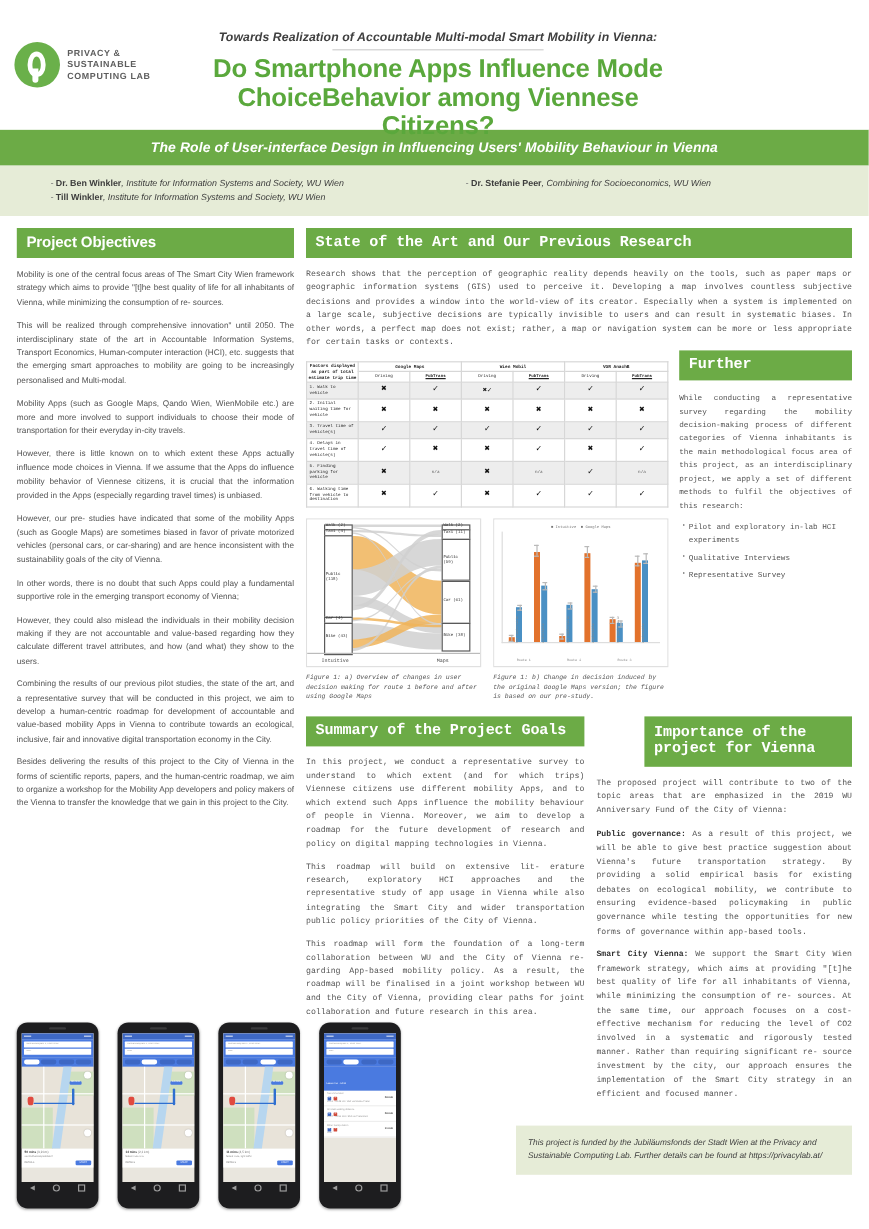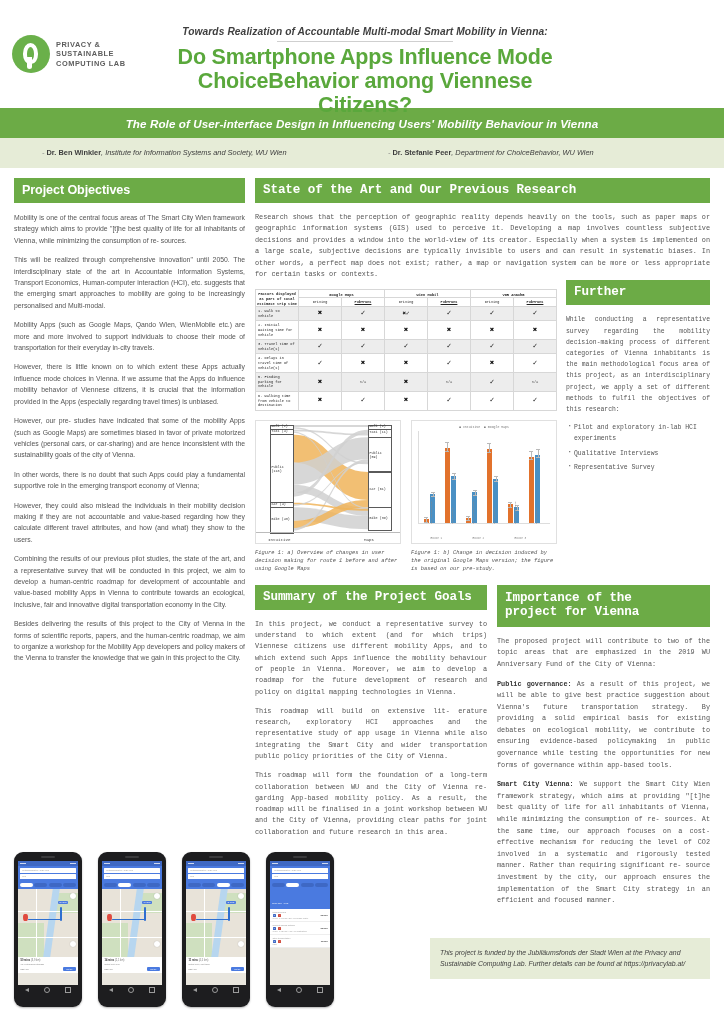--- a/index.html
+++ b/index.html
@@ -41,21 +41,21 @@
   .auth b{font-style:normal;font-weight:bold;}
   .auth .dot{color:#7a7a7a;}
 
   
   .body-area{position:relative;padding:10px 14px 0 14px;}
   .cols{display:flex;gap:10px;}
   .col-left{width:231px;flex:none;}
   .col-right{flex:1;font-family:Liberation Mono, monospace;}
 
   .sec-head{background:#6cab46;color:#fff;font-size:12.6px;font-weight:bold;padding:5px 8px 6px 8px;letter-spacing:-.1px;}
-  .sec-head.two{line-height:14.5px;font-size:12.6px;padding-top:6px;padding-bottom:7px;}
+  .sec-head.two{line-height:14.5px;font-size:12.6px;padding-top:6px;padding-bottom:7px;margin-left:40px;}
 
   .para{font-size:6.85px;line-height:11.4px;text-align:justify;color:#545454;margin:8px 0 0 0;}
   .para.first{margin-top:9px;}
 
   
   .soa-body{display:flex;gap:9px;margin-top:0;}
   .soa-main{flex:1;}
   .soa-side{width:144px;flex:none;}
 
   
@@ -175,23 +175,24 @@
 
   </div>
 
   <div class="subtitle-bar">
     <span>The Role of User-interface Design in Influencing Users' Mobility Behaviour in Vienna</span>
   </div>
 
   <div class="authors">
     <div class="col">
       <div class="auth"><span class="dot">- </span><b>Dr. Ben Winkler</b><span>, Institute for Information Systems and Society, WU Wien</span></div>
+      <div class="auth"><span class="dot">- </span><b>Till Winkler</b><span>, Institute for Information Systems and Society, WU Wien</span></div>
     </div>
     <div class="col right">
-      <div class="auth"><span class="dot">- </span><b>Dr. Stefanie Peer</b><span>, Department for ChoiceBehavior, WU Wien</span></div>
+      <div class="auth"><span class="dot">- </span><b>Dr. Stefanie Peer</b><span>, Combining for Socioeconomics, WU Wien</span></div>
     </div>
   </div>
 
   <div class="body-area">
     <div class="cols">
 
       <div class="col-left">
         <div class="sec-head">Project Objectives</div>
         <p class="para first">Mobility is one of the central focus areas of The Smart City Wien framework strategy which aims to provide "[t]he best quality of life for all inhabitants of Vienna, while minimizing the consumption of re- sources.</p>
         <p class="para">This will be realized through comprehensive innovation" until 2050. The interdisciplinary state of the art in Accountable Information Systems, Transport Economics, Human-computer interaction (HCI), etc. suggests that the emerging smart approaches to mobility are going to be increasingly personalised and Multi-modal.</p>

